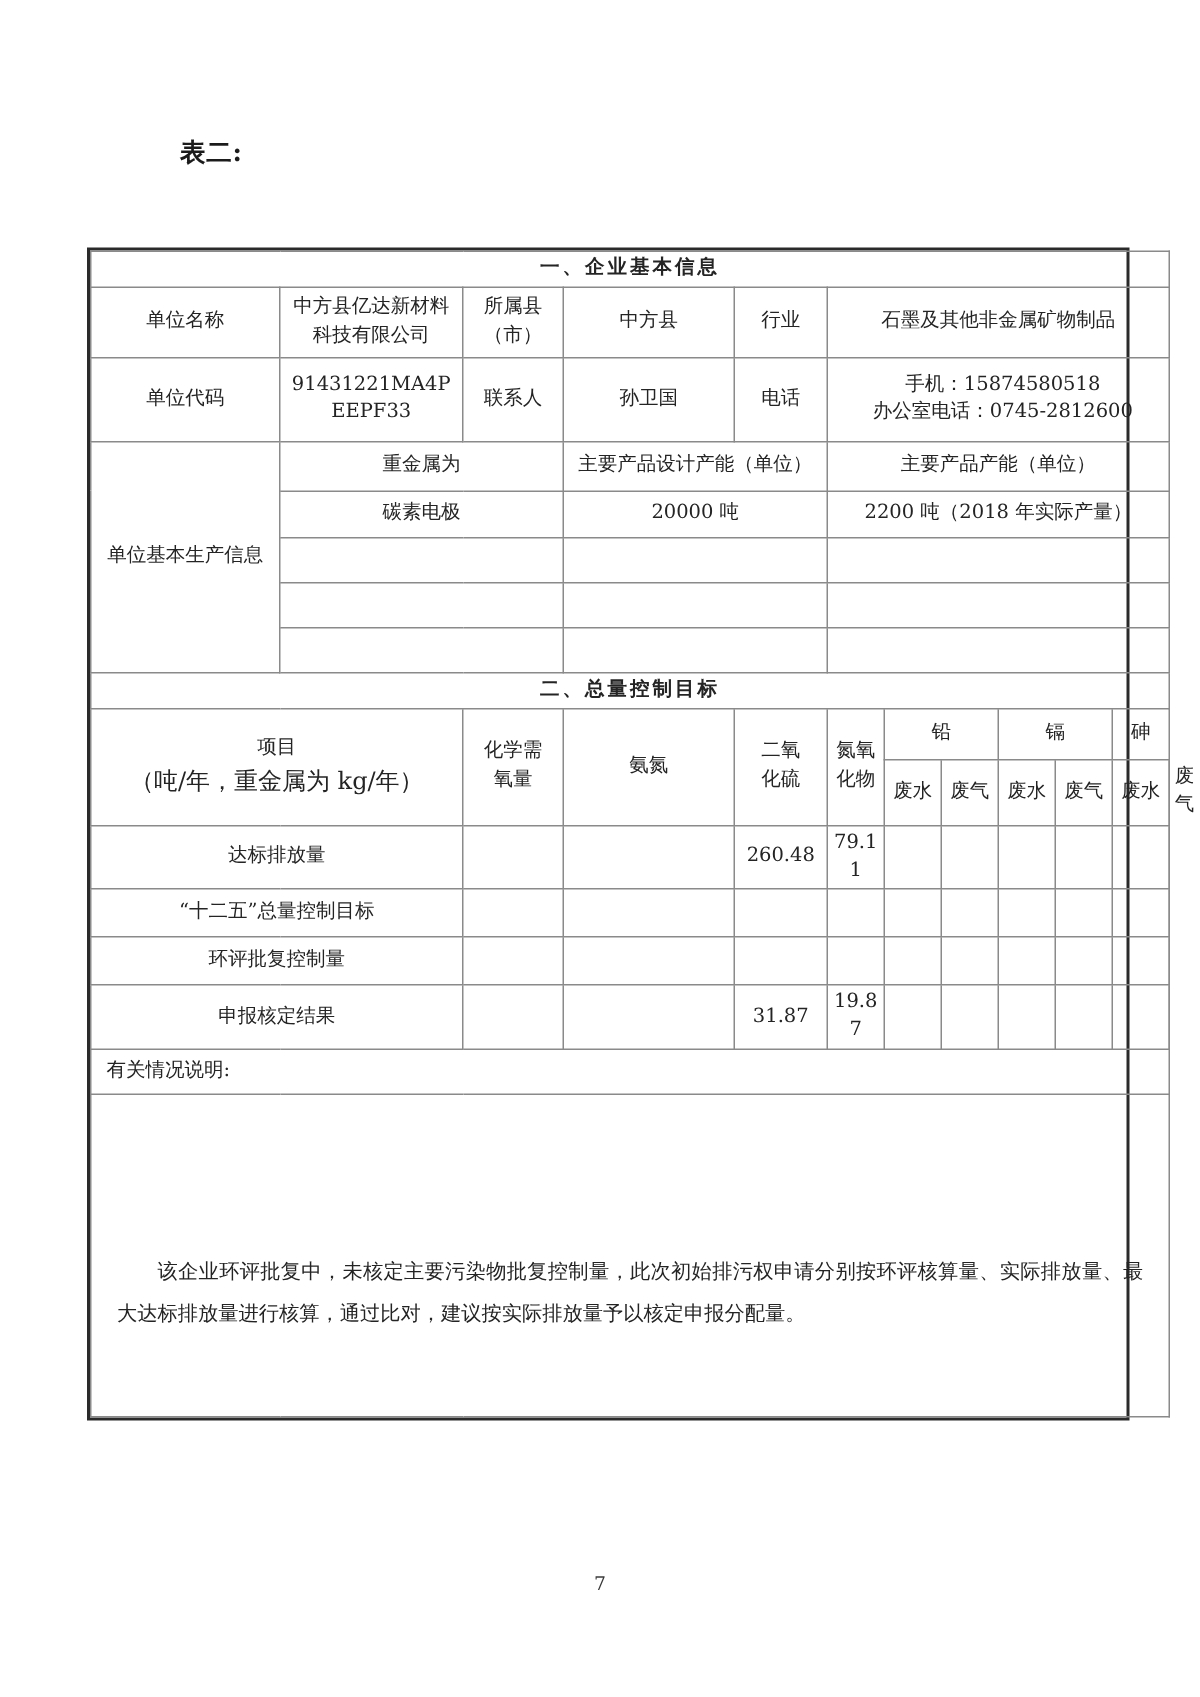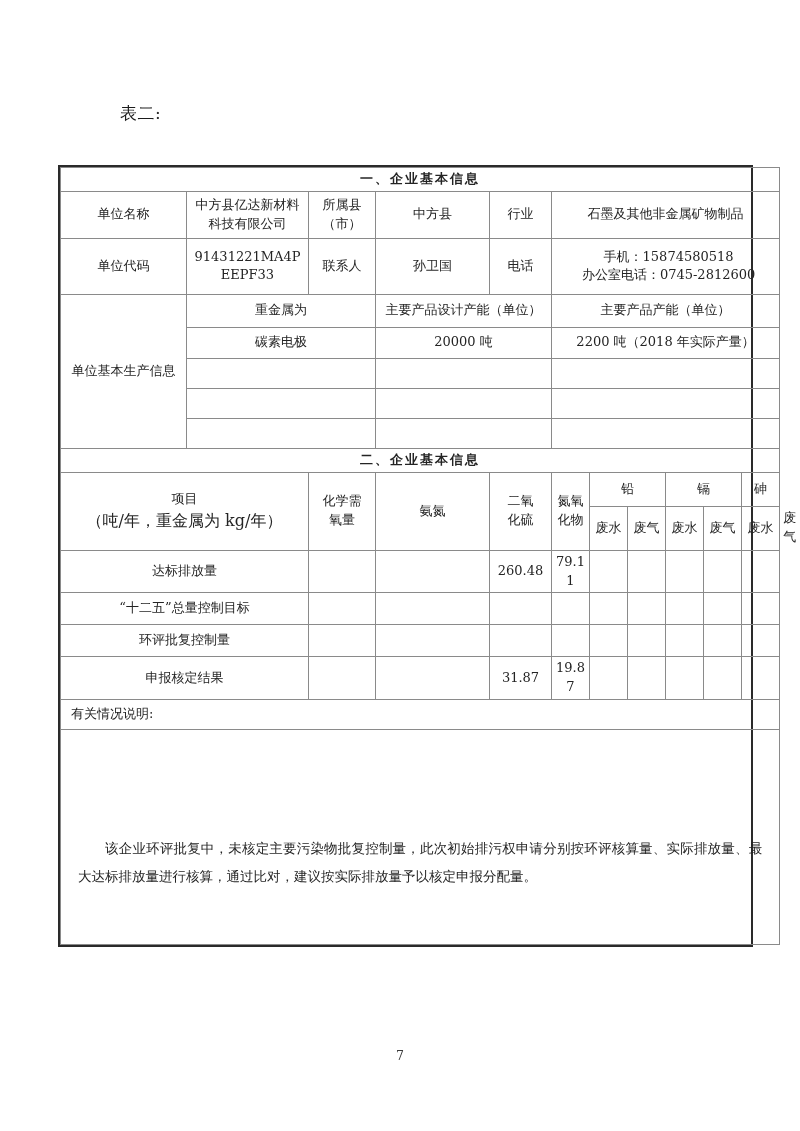--- a/index.html
+++ b/index.html
@@ -20,24 +20,25 @@
     position: absolute;
     left: 0; top: 0;
     width: 800px;
     height: 1131px;
   }
 
   
   .label-biao {
     position: absolute;
     left: 120px;
-    top: 102px;
+    top: 90px;
     font-size: 17px;
     letter-spacing: 0.5px;
     font-family: "DejaVu Serif", "Liberation Serif", serif;
+    font-weight: bold;
   }
 
   .doc-title {
     position: absolute;
     left: 0; right: 0;
     top: 142px;
     text-align: center;
     font-size: 19px;
     font-weight: bold;
     letter-spacing: 1px;
@@ -217,21 +218,21 @@
         <td colspan="6"></td>
       </tr>
 
       <tr style="height:30px">
         <td colspan="2"></td>
         <td colspan="2"></td>
         <td colspan="6"></td>
       </tr>
 
       <tr class="section-head">
-        <td colspan="11">二、企业基本信息</td>
+        <td colspan="11">二、总量控制目标</td>
       </tr>
 
       <tr style="height:34px">
         <td colspan="2" rowspan="2">
           <div>项目</div>
           <div style="font-size:16px">（吨/年，重金属为 kg/年）</div>
         </td>
         <td rowspan="2" class="small-head">
           <div>化学需</div>
           <div>氧量</div>

